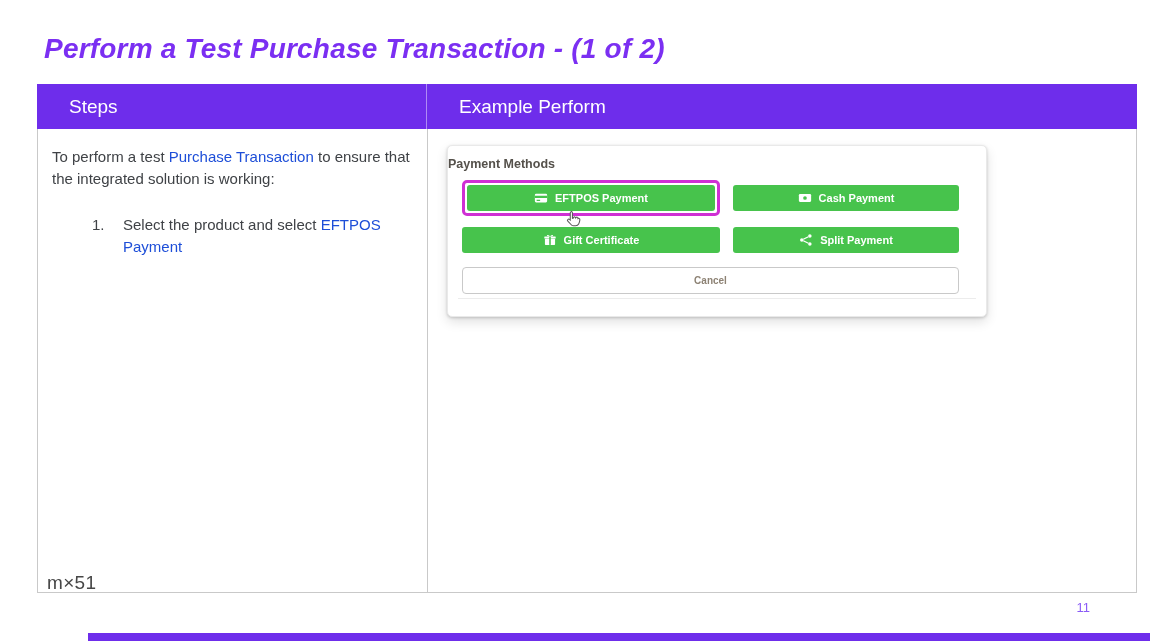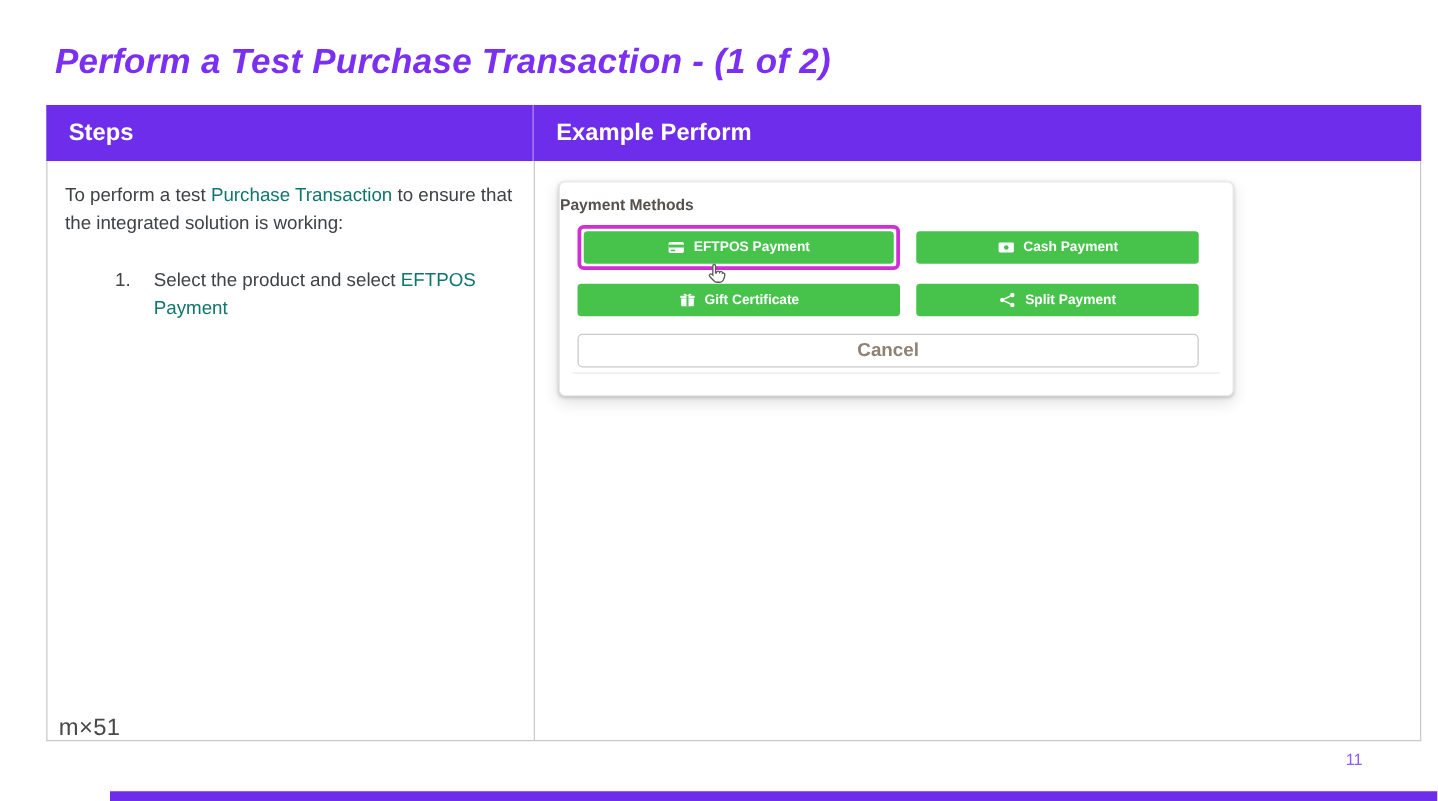--- a/index.html
+++ b/index.html
@@ -7,51 +7,51 @@
               font-family:"Liberation Sans", sans-serif; }
   .slide { position:relative; width:1150px; height:641px; background:#fff; }
 
   
   .slide-title { position:absolute; left:44px; top:33px; font-size:28px; font-weight:bold;
                  color:#7b2ff2; letter-spacing:0.2px;font-style:italic; }
 
   
   .doc-table { position:absolute; left:37px; top:84px; width:1100px; }
   .table-header { display:flex; height:45px; background:#6e2deb; color:#fff; }
-  .th { display:flex; align-items:center; padding-left:18px; font-size:19px; font-weight:bold; }
+  .th { display:flex; align-items:center; padding-left:32px; font-size:19px; font-weight:normal; }
   .th-steps { width:390px; border-right:1px solid rgba(255,255,255,0.45); }
   .th-screens { flex:1; }
   .table-body { display:flex; height:464px; border:1px solid #c9c9c9; border-top:none; background:#fff; }
   .cell-steps { width:390px; border-right:1px solid #c9c9c9; padding:17px 14px; }
   .cell-screens { flex:1; position:relative; }
 
   
   .intro { font-size:15px; line-height:22px; color:#3f4246; }
-  .link { color:#0f766e; }
+  .link { color:#1d4ed8; }
   .step-item { display:flex; margin-top:24px; padding-left:40px; font-size:15px; line-height:22px; color:#3f4246; }
   .step-num { width:31px; flex:none; }
   .step-text { flex:1; }
 
   
   .modal-card { position:absolute; left:19px; top:16px; width:540px; height:172px;
                 background:#fff; border:1px solid #e9e9e9; border-radius:5px;
                 box-shadow:0 1px 3px rgba(0,0,0,0.18), 0 5px 12px rgba(0,0,0,0.12); }
   .modal-card::after { content:""; position:absolute; left:10px; right:10px; bottom:17px;
                        height:1px; background:#ececec; }
   .modal-title { padding:11px 0 0 0; font-size:12.5px; font-weight:bold; color:#55514b; }
   .btn-grid { display:grid; grid-template-columns:258px 1fr; column-gap:13px; row-gap:11px;
               align-items:center; padding:9px 27px 0 14px; }
   .pay-btn { height:26px; display:flex; align-items:center; justify-content:center; gap:7px;
              background:#47c34c; border:none; border-radius:3px; color:#fff; font-size:11px;
              font-weight:bold; font-family:"Liberation Sans", sans-serif; cursor:pointer; width:100%; }
   .hl-ring { position:relative; border:3px solid #cf2fd4; border-radius:5px; padding:2px; }
   .pay-icon { width:14px; height:14px; flex:none; display:block; }
   .cancel-btn { display:block; margin:14px 27px 0 14px; width:calc(100% - 41px); height:27px;
                 background:#fff; border:1px solid #c9c9c9; border-radius:4px; color:#8d8274;
-                font-size:15px; font-weight:bold; font-family:"Liberation Sans", sans-serif;
+                font-size:10px; font-weight:bold; font-family:"Liberation Sans", sans-serif;
                 cursor:pointer; }
   .cursor-glyph { position:absolute; left:98px; bottom:-17px; width:21px; height:21px; }
 
   
   .footer-logo { position:absolute; left:47px; top:572px; font-size:19px; color:#474747;
                  font-weight:normal; letter-spacing:0.3px; }
   .page-num { position:absolute; right:60px; top:600px; font-size:13px; color:#8b5cf6; }
   .bottom-bar { position:absolute; left:88px; right:0; bottom:0; height:8px; background:#6e2deb; }
 </style>
 </head>

